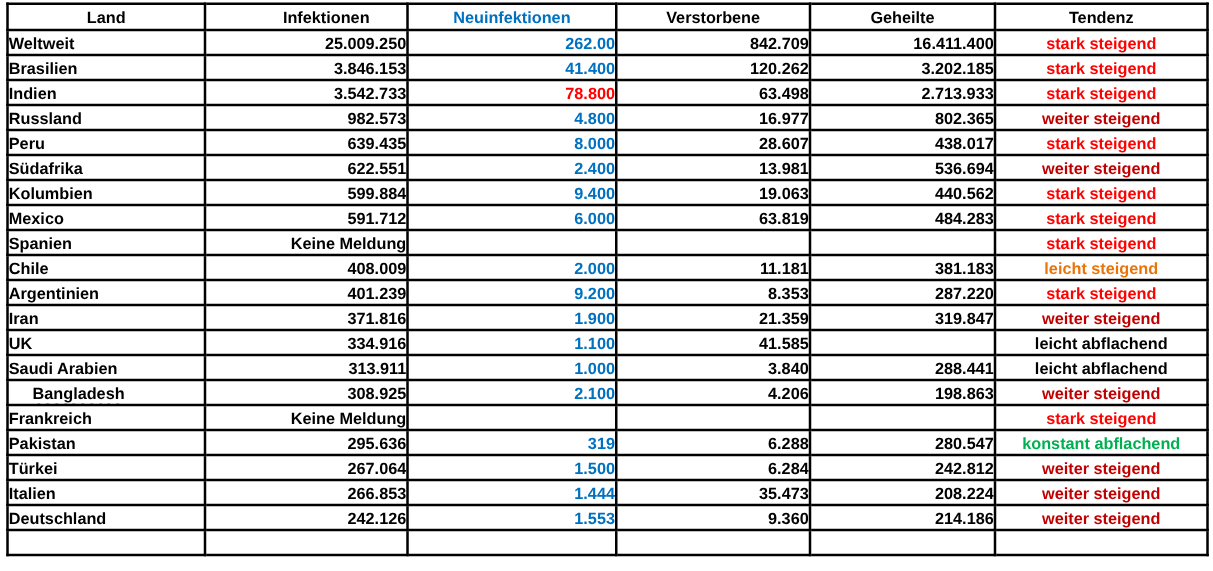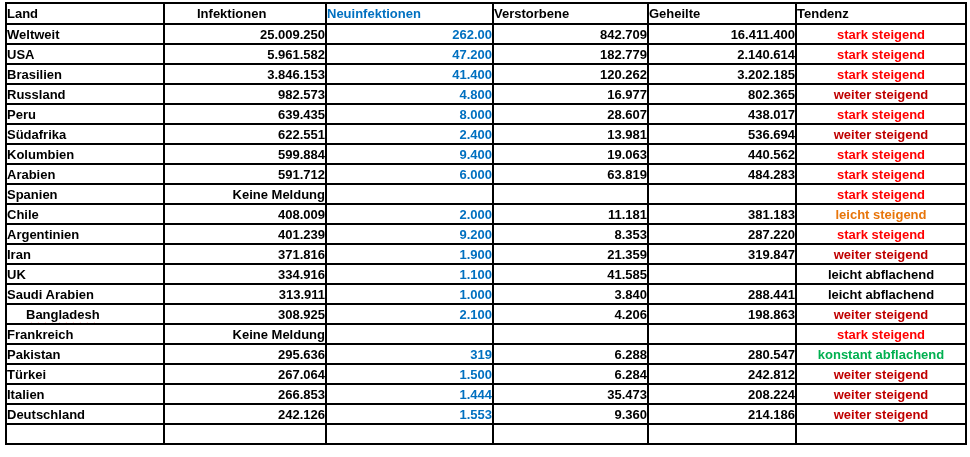--- a/index.html
+++ b/index.html
@@ -22,21 +22,21 @@
     padding:0;
     height:18px;
     font-family:"Liberation Sans",sans-serif;
     font-size:13px;
     font-weight:700;
     color:#000000;
     white-space:nowrap;
     overflow:hidden;
     background:#ffffff;
   }
-  .sheet thead th{height:19px;text-align:left;margin-top:17px;}
+  .sheet thead th{height:19px;text-align:center;margin-top:17px;}
   .c-land{text-align:left;padding-left:5px;}
   .c-num{text-align:right;padding-right:7px;}
   .c-tend{text-align:center;margin-top:28px;}
   .misspelled{
     text-decoration:underline wavy #ff2a2a;
     text-decoration-thickness:1px;
     text-underline-offset:3px;
     padding-left:19px;
   }
 </style>
@@ -66,36 +66,36 @@
     <tbody>
         <tr>
           <td class="c-land">Weltweit</td>
           <td class="c-num">25.009.250</td>
           <td class="c-num" style="color: rgb(0, 112, 192);">262.00</td>
           <td class="c-num">842.709</td>
           <td class="c-num">16.411.400</td>
           <td class="c-tend" style="color: rgb(255, 0, 0);">stark steigend</td>
         </tr>
         <tr>
-          <td class="c-land">USA</td>
-          <td class="c-num">5.961.582</td>
-          <td class="c-num" style="color: rgb(0, 112, 192);">47.200</td>
-          <td class="c-num">182.779</td>
-          <td class="c-num">2.140.614</td>
-          <td class="c-tend" style="color: rgb(255, 0, 0);">stark steigend</td>
-        </tr>
-        <tr>
           <td class="c-land">Brasilien</td>
           <td class="c-num">3.846.153</td>
           <td class="c-num" style="color: rgb(0, 112, 192);">41.400</td>
           <td class="c-num">120.262</td>
           <td class="c-num">3.202.185</td>
           <td class="c-tend" style="color: rgb(255, 0, 0);">stark steigend</td>
         </tr>
         <tr>
+          <td class="c-land">Indien</td>
+          <td class="c-num">3.542.733</td>
+          <td class="c-num" style="color: rgb(255, 0, 0);">78.800</td>
+          <td class="c-num">63.498</td>
+          <td class="c-num">2.713.933</td>
+          <td class="c-tend" style="color: rgb(255, 0, 0);">stark steigend</td>
+        </tr>
+        <tr>
           <td class="c-land">Russland</td>
           <td class="c-num">982.573</td>
           <td class="c-num" style="color: rgb(0, 112, 192);">4.800</td>
           <td class="c-num">16.977</td>
           <td class="c-num">802.365</td>
           <td class="c-tend" style="color: rgb(192, 0, 0);">weiter steigend</td>
         </tr>
         <tr>
           <td class="c-land">Peru</td>
           <td class="c-num">639.435</td>
@@ -114,21 +114,21 @@
         </tr>
         <tr>
           <td class="c-land">Kolumbien</td>
           <td class="c-num">599.884</td>
           <td class="c-num" style="color: rgb(0, 112, 192);">9.400</td>
           <td class="c-num">19.063</td>
           <td class="c-num">440.562</td>
           <td class="c-tend" style="color: rgb(255, 0, 0);">stark steigend</td>
         </tr>
         <tr>
-          <td class="c-land">Arabien</td>
+          <td class="c-land">Mexico</td>
           <td class="c-num">591.712</td>
           <td class="c-num" style="color: rgb(0, 112, 192);">6.000</td>
           <td class="c-num">63.819</td>
           <td class="c-num">484.283</td>
           <td class="c-tend" style="color: rgb(255, 0, 0);">stark steigend</td>
         </tr>
         <tr>
           <td class="c-land">Spanien</td>
           <td class="c-num">Keine Meldung</td>
           <td class="c-num" style="color: rgb(0, 112, 192);"></td>

